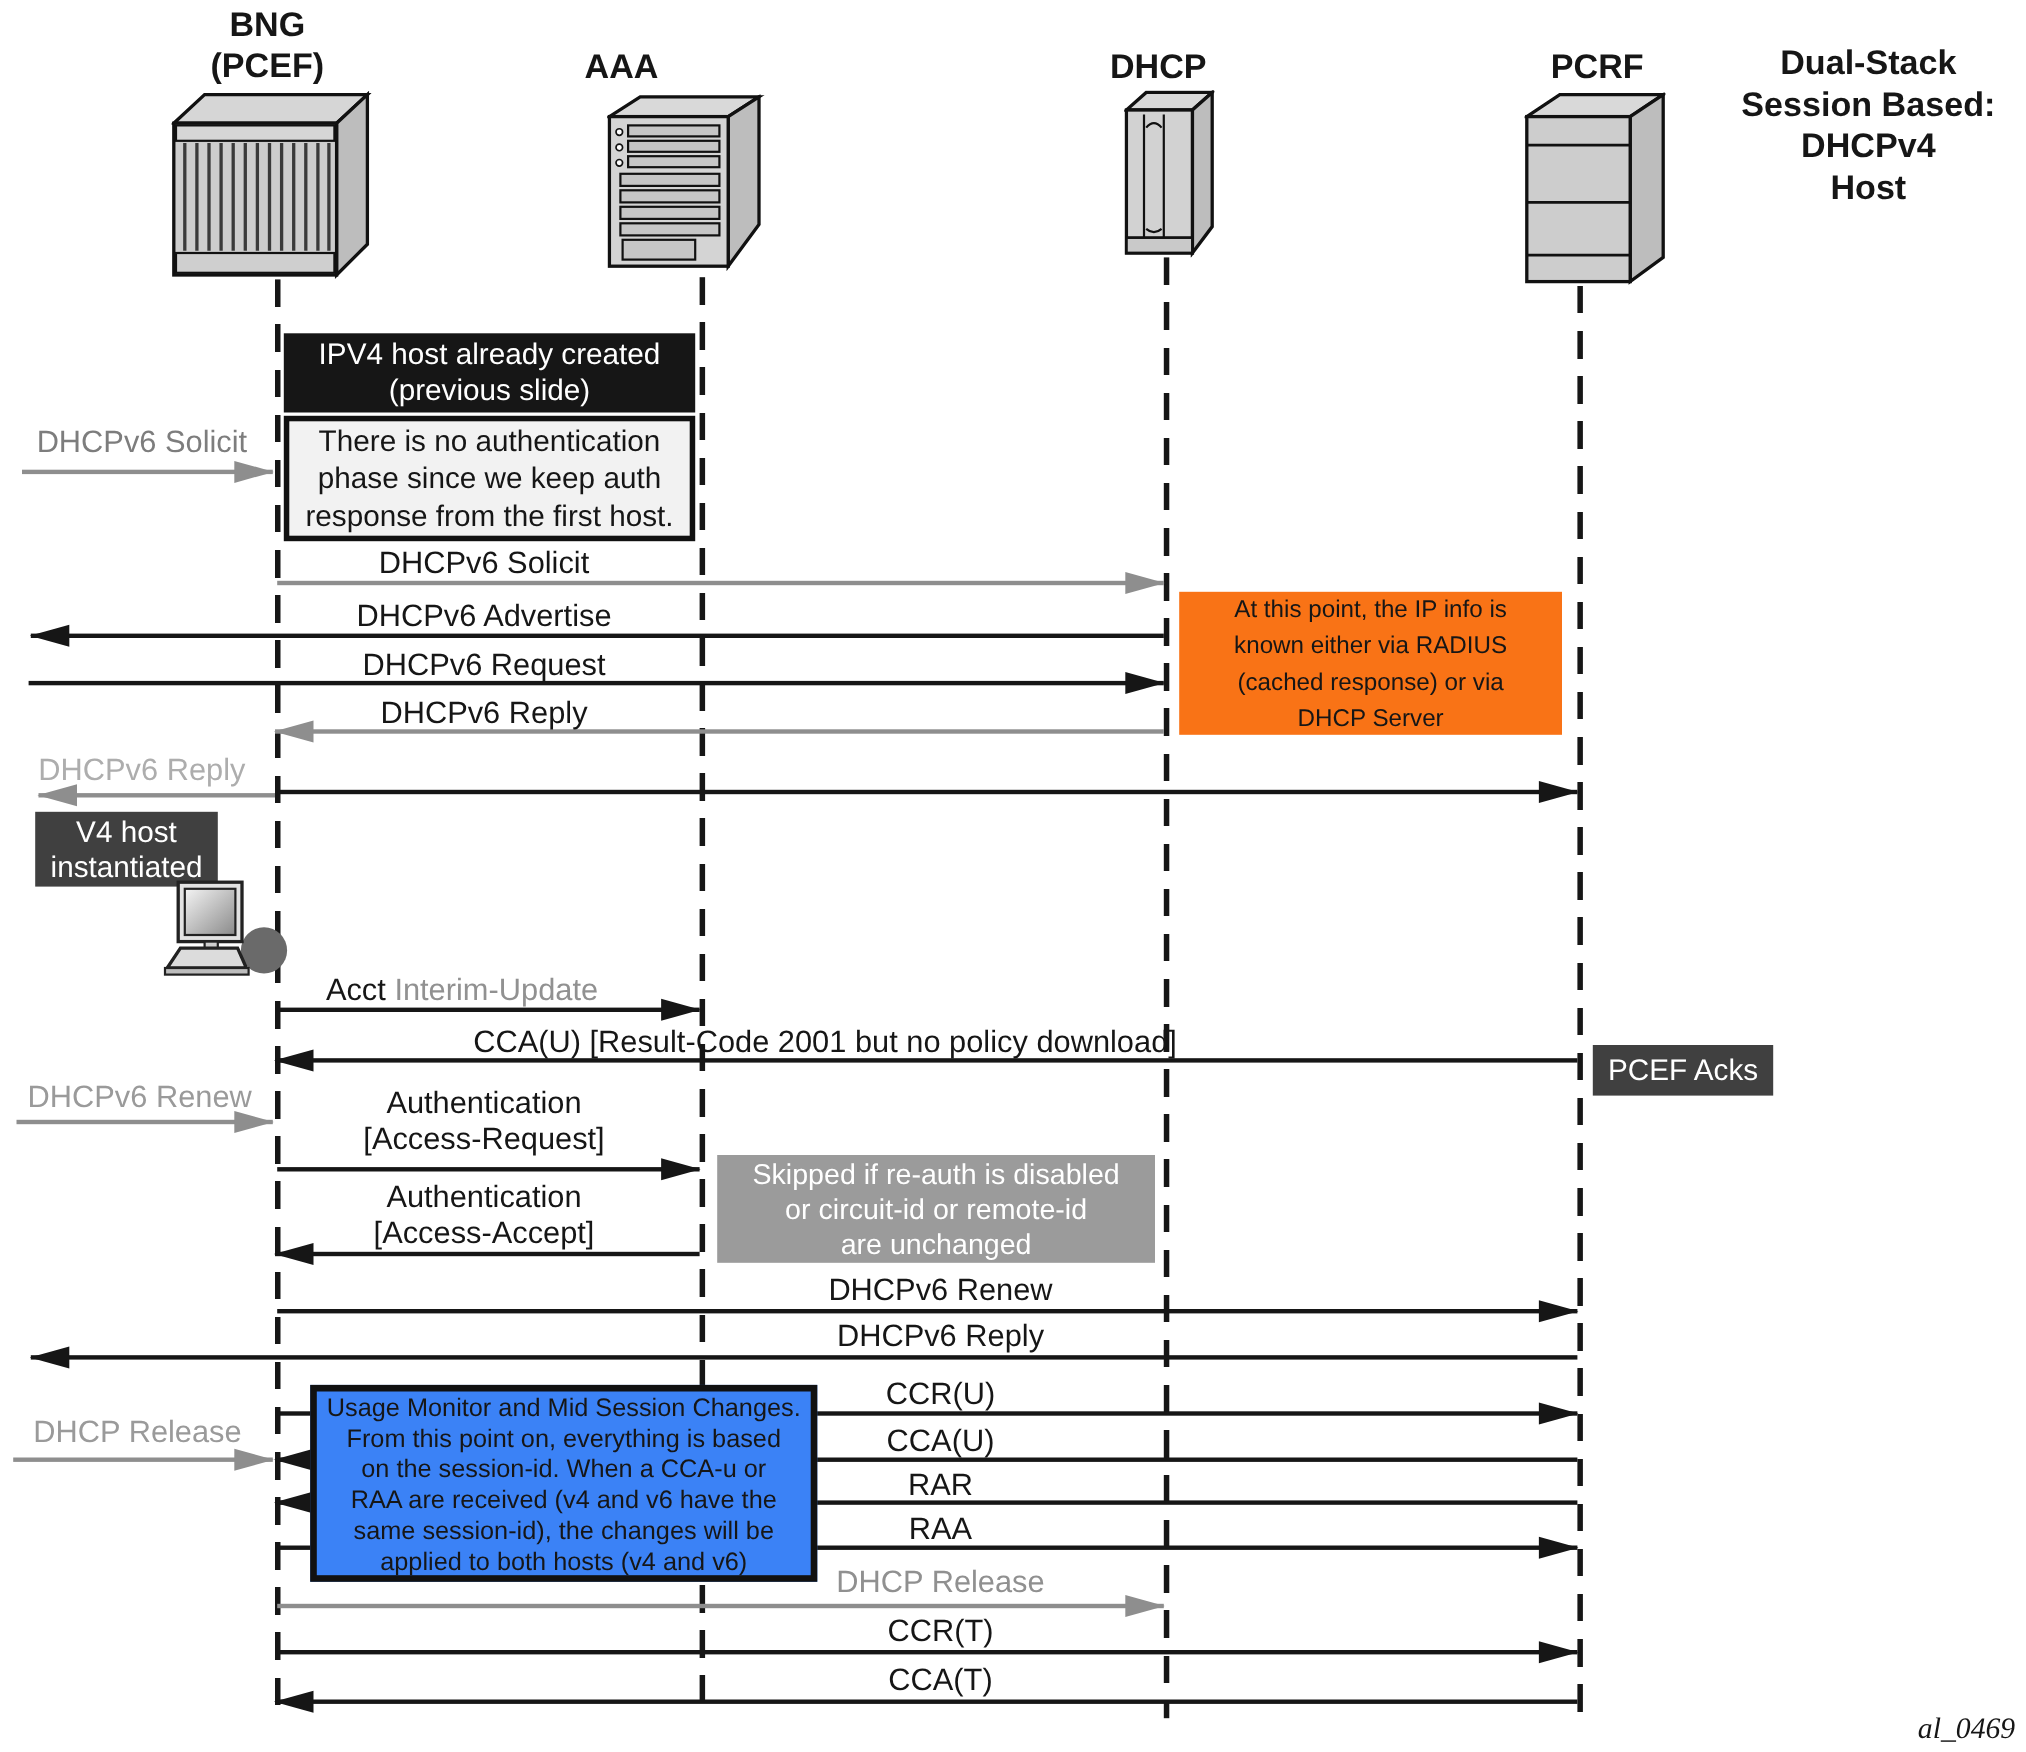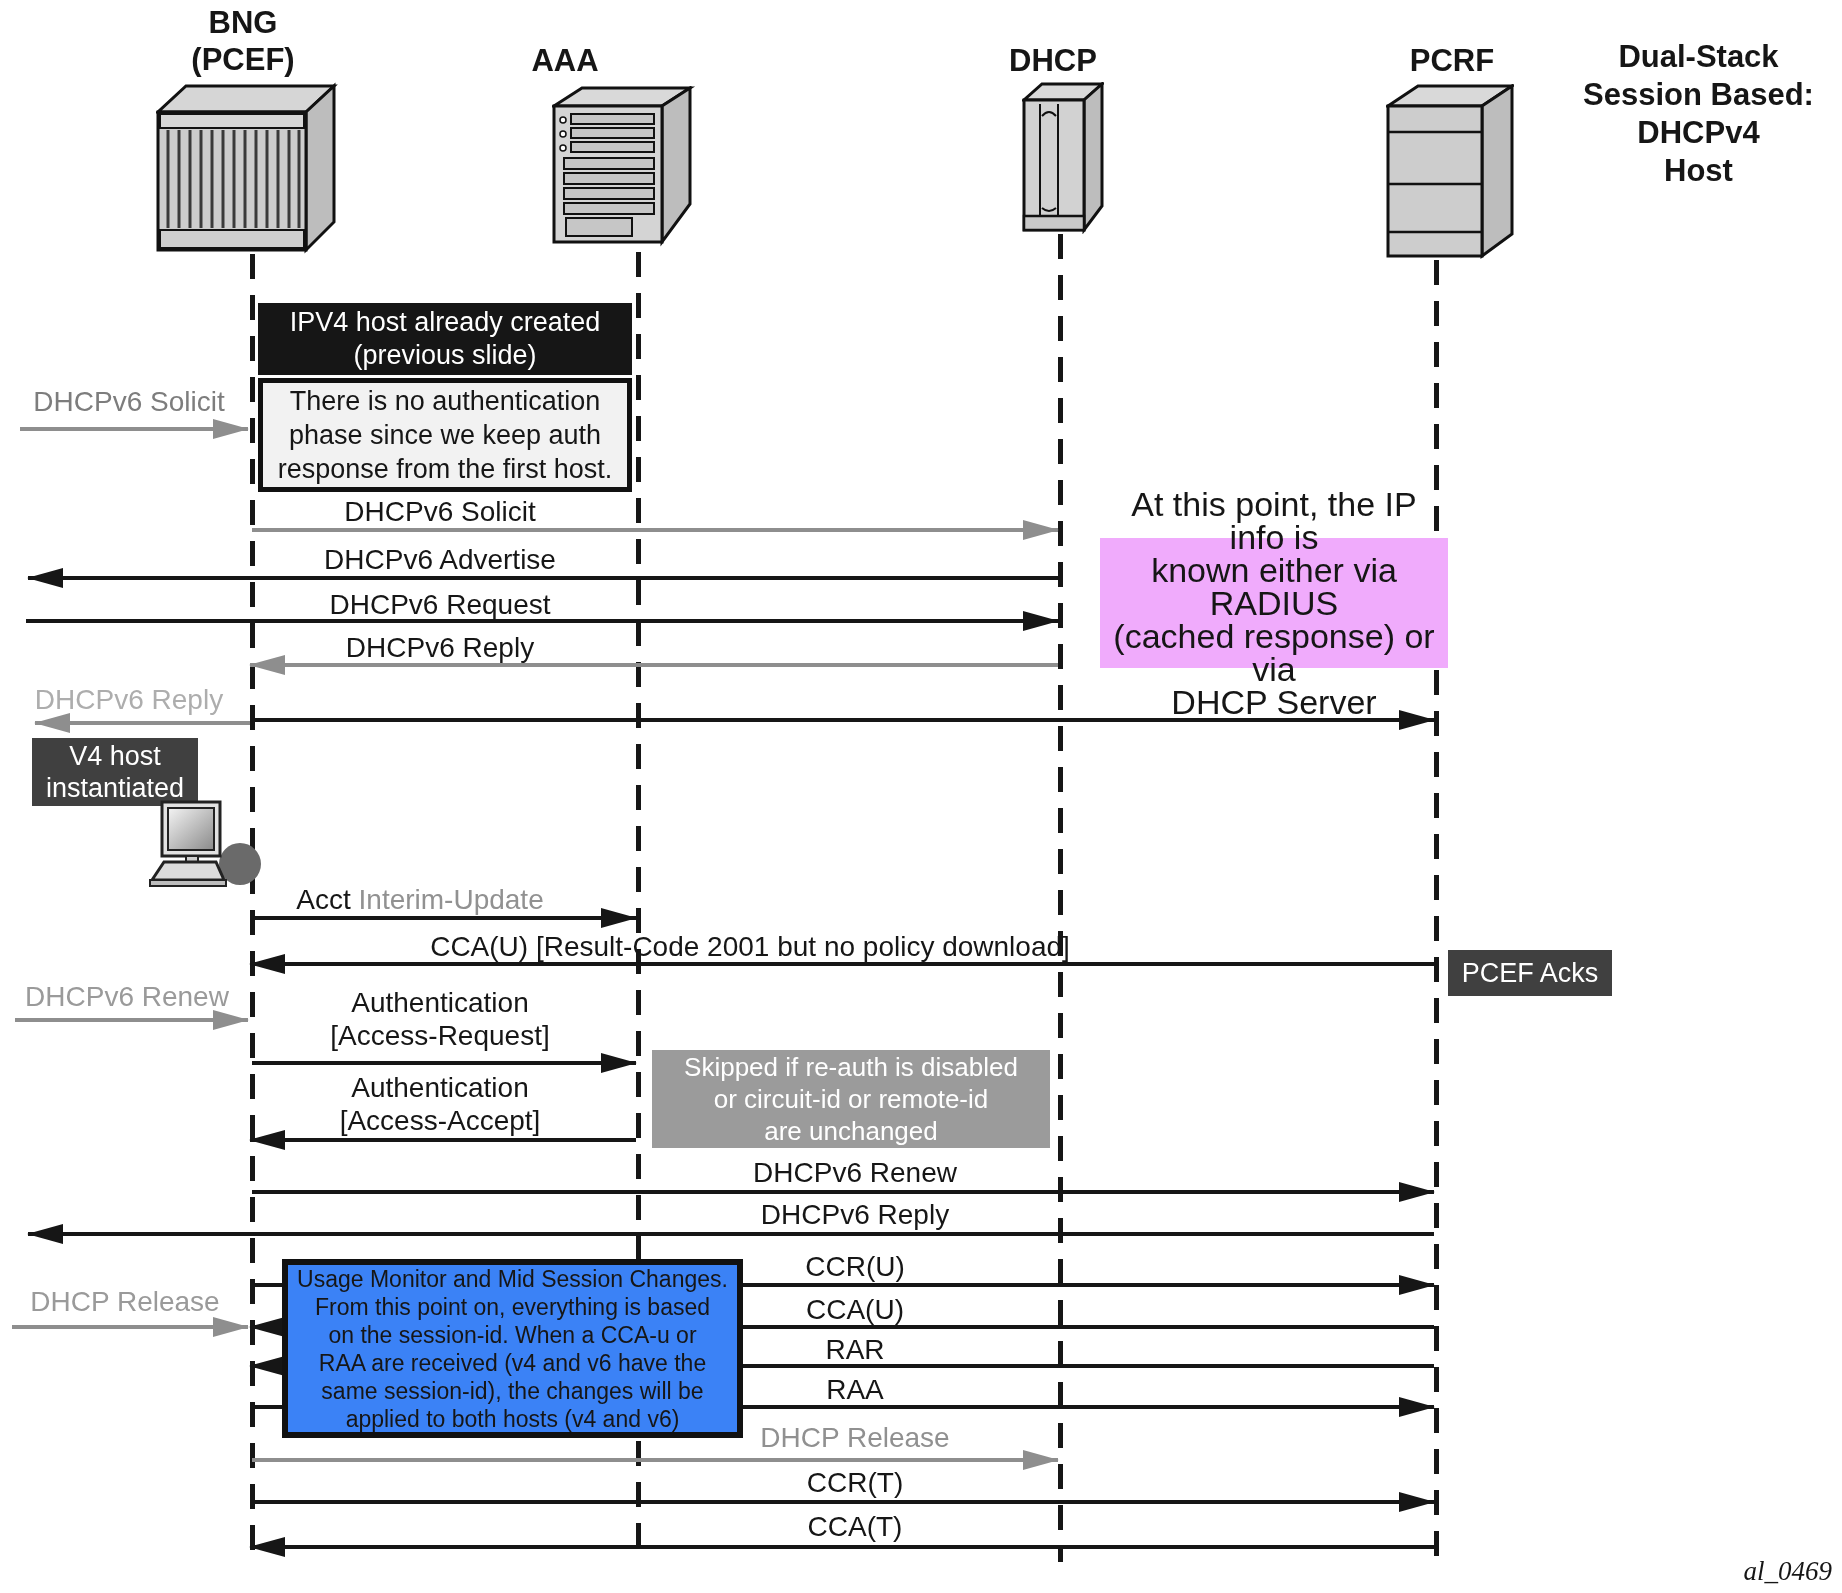--- a/index.html
+++ b/index.html
@@ -33,21 +33,21 @@
   }
   .msg-label .gray-part { color:#919191; }
   .host-label { position:absolute; font-size:28px; z-index:4; width:246px; text-align:center; }
   .note {
     position:absolute; text-align:center; white-space:pre-line;
     display:flex; align-items:center; justify-content:center; z-index:3;
     box-sizing:border-box;
   }
   .note.black   { background:#161616; color:#ffffff; font-size:27px; line-height:33px; }
   .note.outlined{ background:#f2f2f2; border:5px solid #111111; font-size:27px; line-height:34px; }
-  .note.midgray { background:#f0abfc; color:#161616; font-size:34px; line-height:33px;margin-left:28px; }
+  .note.midgray { background:#f97316; color:#161616; font-size:22px; line-height:33px; }
   .note.darkbox { background:#404040; color:#ffffff; font-size:27px; line-height:32px; }
   .note.medgray { background:#9b9b9b; color:#ffffff; font-size:26px; line-height:32px; }
   .note.usage   { background:#3b82f6; border:6px solid #111111; font-size:23px; line-height:28px; color:#161616; }
   .figure-id {
     position:absolute; right:10px; top:1556px; font-family:"Liberation Serif", serif;
     font-style:italic; font-size:27px; z-index:5;
   }
 </style>
 </head>
 <body>

